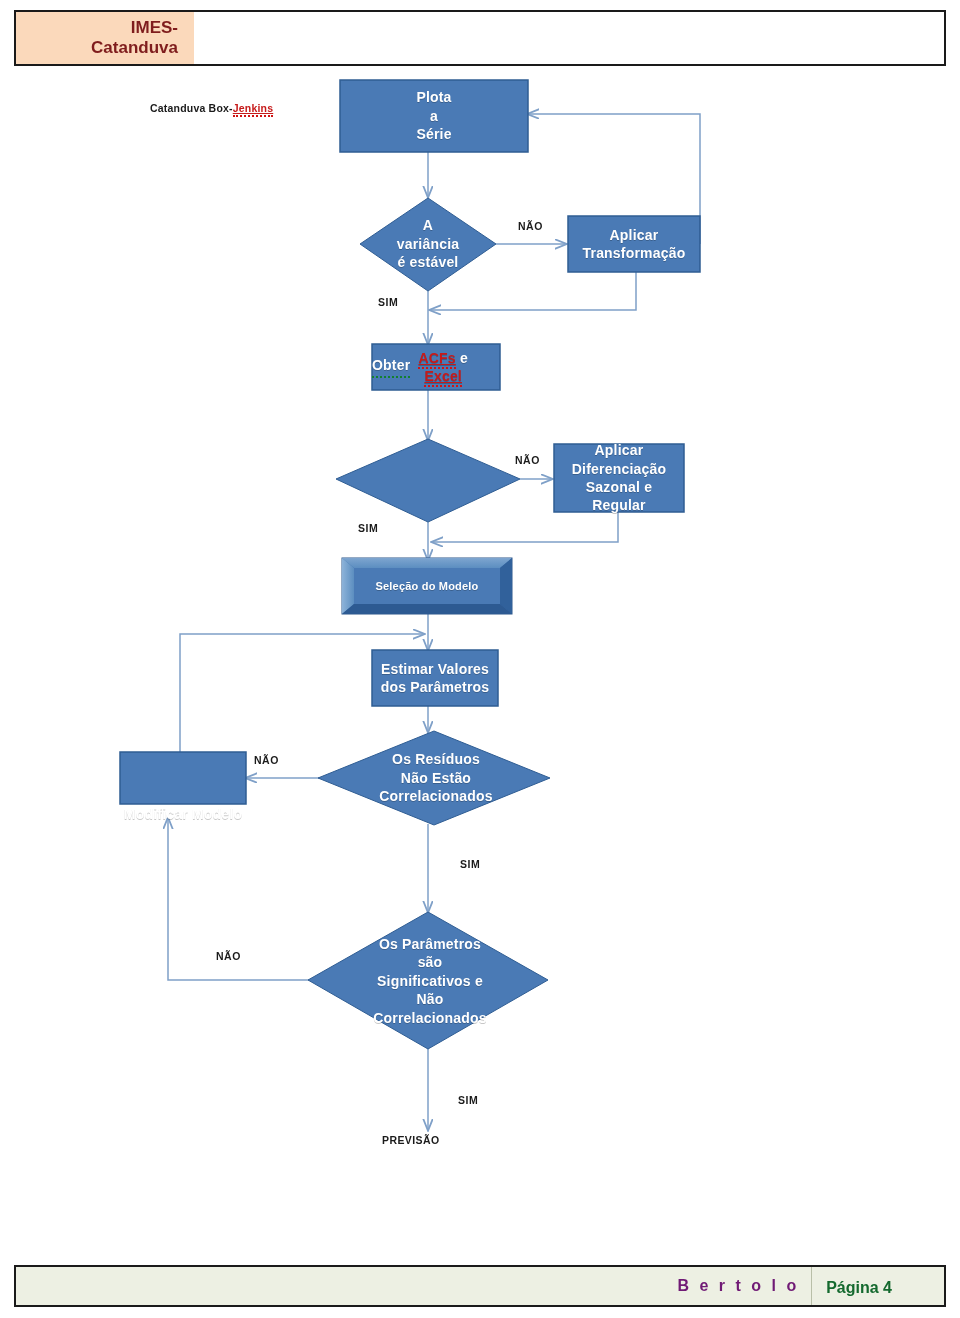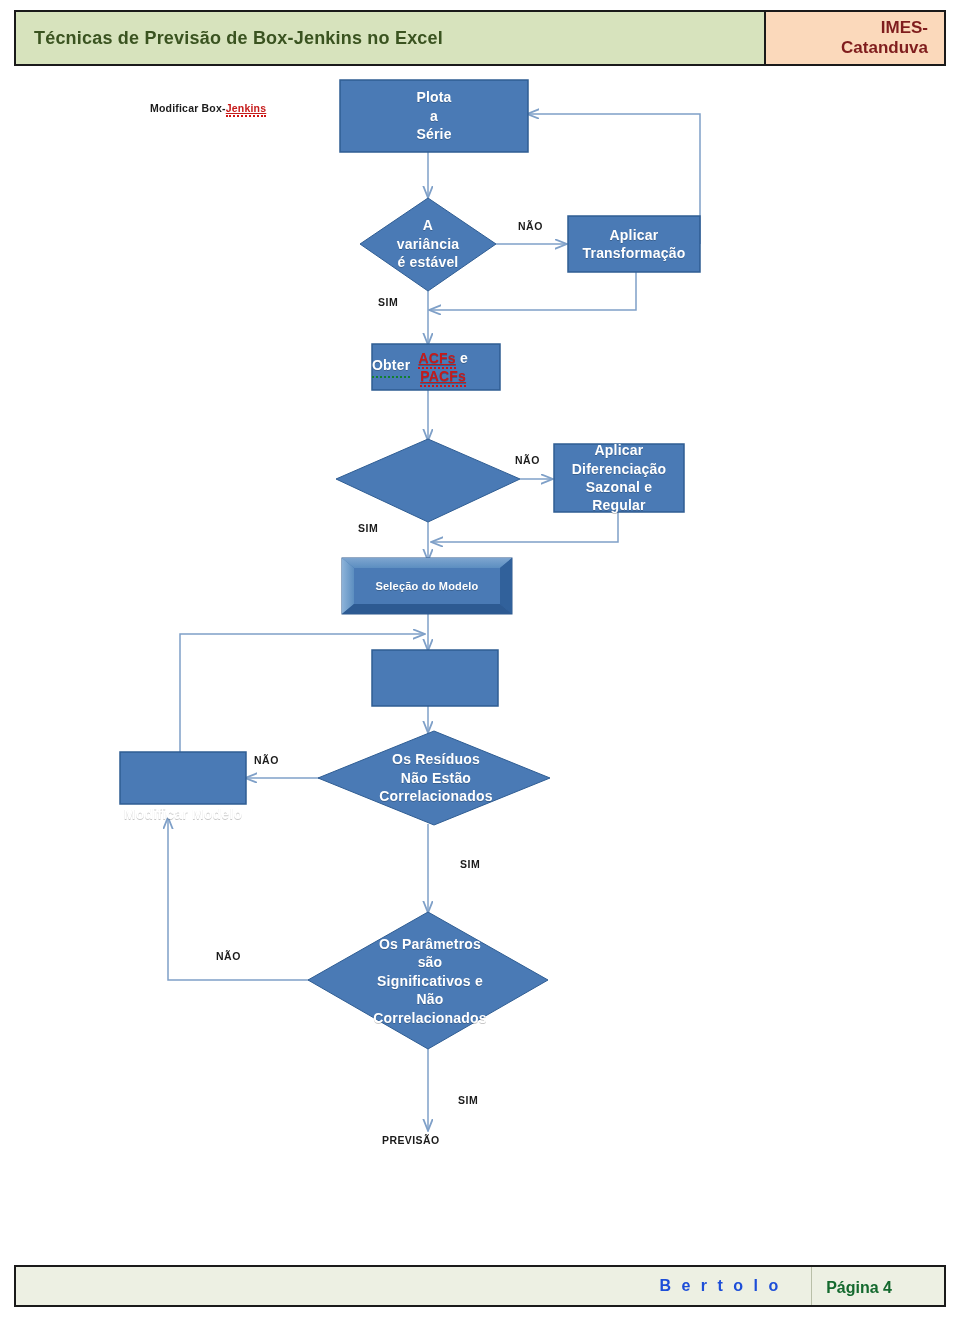--- a/index.html
+++ b/index.html
@@ -71,23 +71,23 @@
     border: 2px solid #1a1a1a;
     box-sizing: border-box;
     background: #edf0e3;
     display: flex;
     align-items: stretch;
     justify-content: flex-end;
   }
   .footer-author {
     display: flex;
     align-items: center;
-    padding: 0 30px 0 14px;
+    padding: 0 12px 0 14px;
     border-right: 1px solid #b9bfa8;
-    color: #1d4ed8;
+    color: #701a75;
     font-size: 16px;
     font-weight: bold;
     letter-spacing: 3px;
   }
   .footer-page {
     display: flex;
     align-items: center;
     padding: 4px 52px 0 14px;
     color: #14692e;
     font-size: 16px;
@@ -157,33 +157,30 @@
   }
   .sp-err-green {
     border-bottom: 2px dotted #12802f;
     padding-bottom: 1px;
   }
 </style>
 </head>
 <body>
 
 <div class="header-wrap">
-  <div class="header-title-cell">
-    <span class="txt">Técnicas de Previsão de Box-Jenkins no Excel</span>
-  </div>
   <div class="header-org-cell">
     <span class="txt">IMES-</span>
     <span class="txt">Catanduva</span>
   </div>
 </div>
 
 <div class="canvas">
 
   <div class="diagram-title">
-    <span>Modificar Box-</span><span class="sp-err-red">Jenkins</span>
+    <span>Catanduva Box-</span><span class="sp-err-red">Jenkins</span>
   </div>
 
   <svg width="960" height="1180">
     <defs>
       <marker id="arw" markerWidth="9" markerHeight="9" refX="7.5" refY="3.2" orient="auto">
         <path d="M0,0 L8,3.2 L0,6.4" fill="none" stroke="#7fa0c8" stroke-width="1.2"></path>
       </marker>
       <linearGradient id="bevelTop" x1="0" y1="0" x2="0" y2="1">
         <stop offset="0%" stop-color="#7ea5cf"></stop>
         <stop offset="100%" stop-color="#5c8ec0"></stop>
@@ -266,32 +263,34 @@
   <div class="node-label" style="left:368px;top:140px;width:120px;height:64px;white-space:pre-line;">A
 variância
 é estável</div>
 
   <div class="node-label" style="left:568px;top:144px;width:132px;height:56px;white-space:pre-line;">Aplicar
 Transformação</div>
 
   <div class="node-label" style="left:372px;top:272px;width:104px;height:46px;">
     <span class="sp-err-green">Obter</span>
     <span>
-      <span class="sp-err-red">ACFs</span><span> e </span><span class="sp-err-red">PACFs</span>
+      <span class="sp-err-red">ACFs</span><span> e </span><span class="sp-err-red">Excel</span>
     </span>
   </div>
 
 
   <div class="node-label" style="left:554px;top:372px;width:130px;height:68px;white-space:pre-line;">Aplicar
 Diferenciação
 Sazonal e
 Regular</div>
 
   <div class="node-label" style="left:354px;top:496px;width:146px;height:36px;font-size:11px;">Seleção do Modelo</div>
 
+  <div class="node-label" style="left:372px;top:578px;width:126px;height:56px;white-space:pre-line;">Estimar Valores
+dos Parâmetros</div>
 
   <div class="node-label" style="left:120px;top:716px;width:126px;height:52px;">Modificar Modelo</div>
 
   <div class="node-label" style="left:364px;top:676px;width:144px;height:60px;white-space:pre-line;">Os  Resíduos
 Não  Estão
 Correlacionados</div>
 
   <div class="node-label" style="left:356px;top:866px;width:148px;height:86px;white-space:pre-line;">Os  Parâmetros
 são
 Significativos e

